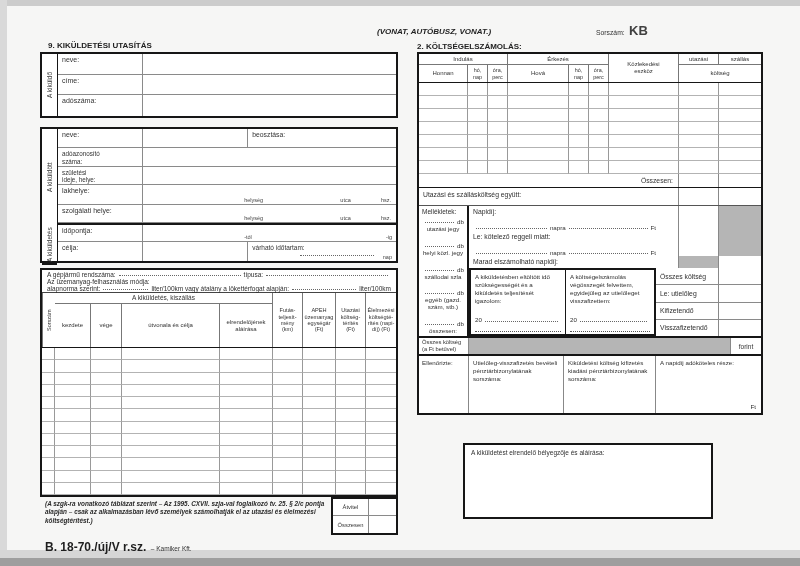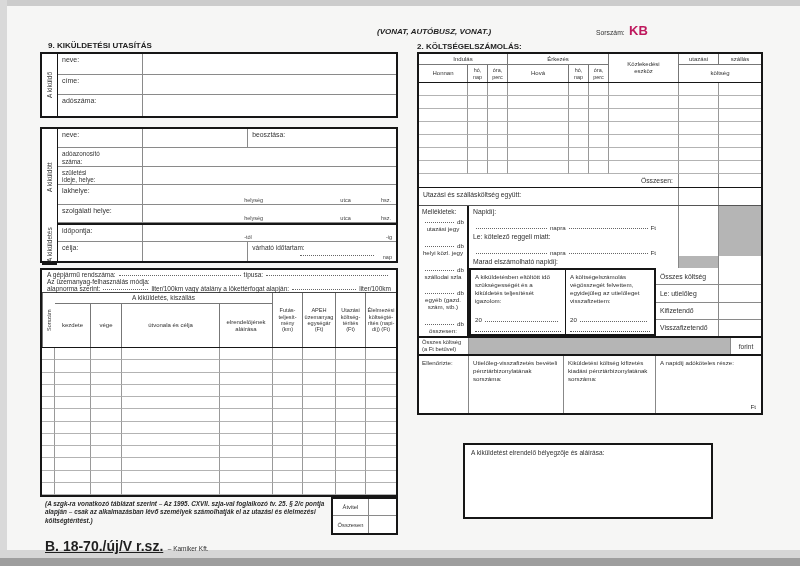--- a/index.html
+++ b/index.html
@@ -302,27 +302,27 @@
     </div>
     <div class="frow" style="flex:1;align-items:center;">
       <div style="flex:1;text-align:center;font-size:5.8px;color:#333;">Összesen</div>
       <div style="width:28px;height:100%;border-left:1px solid #888;box-sizing:border-box;"></div>
     </div>
   </div>
 
   <div style="position:absolute;left:45px;top:500px;width:283px;font-size:6.4px;font-weight:bold;font-style:italic;line-height:1.3;color:#2a2a2a;">(A szgk-ra vonatkozó táblázat szerint – Az 1995. CXVII. szja-val foglalkozó tv. 25. § 2/c pontja alapján – csak az alkalmazásban lévő személyek számolhatják el az utazási és élelmezési költségtérítést.)</div>
 
   <div style="position:absolute;left:45px;top:537px;">
-    <span style="font-size:14px;font-weight:bold;color:#1f1f1f;text-decoration:underline;">B. 18-70./új/V r.sz.</span>
+    <span style="font-size:12px;font-weight:bold;color:#1f1f1f;">B. 18-70./új/V r.sz.</span>
     <span style="font-size:6.5px;color:#333;">–  Kamiker Kft.</span>
   </div>
 
   <div style="position:absolute;left:377px;top:27px;font-size:8px;font-weight:bold;font-style:italic;color:#222;">(VONAT, AUTÓBUSZ, VONAT.)</div>
   <div style="position:absolute;left:596px;top:29px;font-size:6.8px;color:#333;">Sorszám:</div>
-  <div style="position:absolute;left:629px;top:23px;font-size:13px;font-weight:bold;color:#be185d;">KB</div>
+  <div style="position:absolute;left:629px;top:23px;font-size:13px;font-weight:bold;color:#404040;">KB</div>
   <div style="position:absolute;left:417px;top:42px;font-size:8px;font-weight:bold;color:#222;">2. KÖLTSÉGELSZÁMOLÁS:</div>
 
   <div class="bx" style="left:417px;top:52px;width:346px;height:363px;flex-direction:column;">
 
     <div class="egrid ehdr" style="display:grid;">
       <div class="hcell bb" style="grid-row:1;grid-column:1/4;">Indulás</div>
       <div class="hcell bb" style="grid-row:1;grid-column:4/7;">Érkezés</div>
       <div class="hcell pre" style="grid-row:1/3;grid-column:7;">Közlekedési
 eszköz</div>
       <div class="hcell bb" style="grid-row:1;grid-column:8;">utazási</div>

